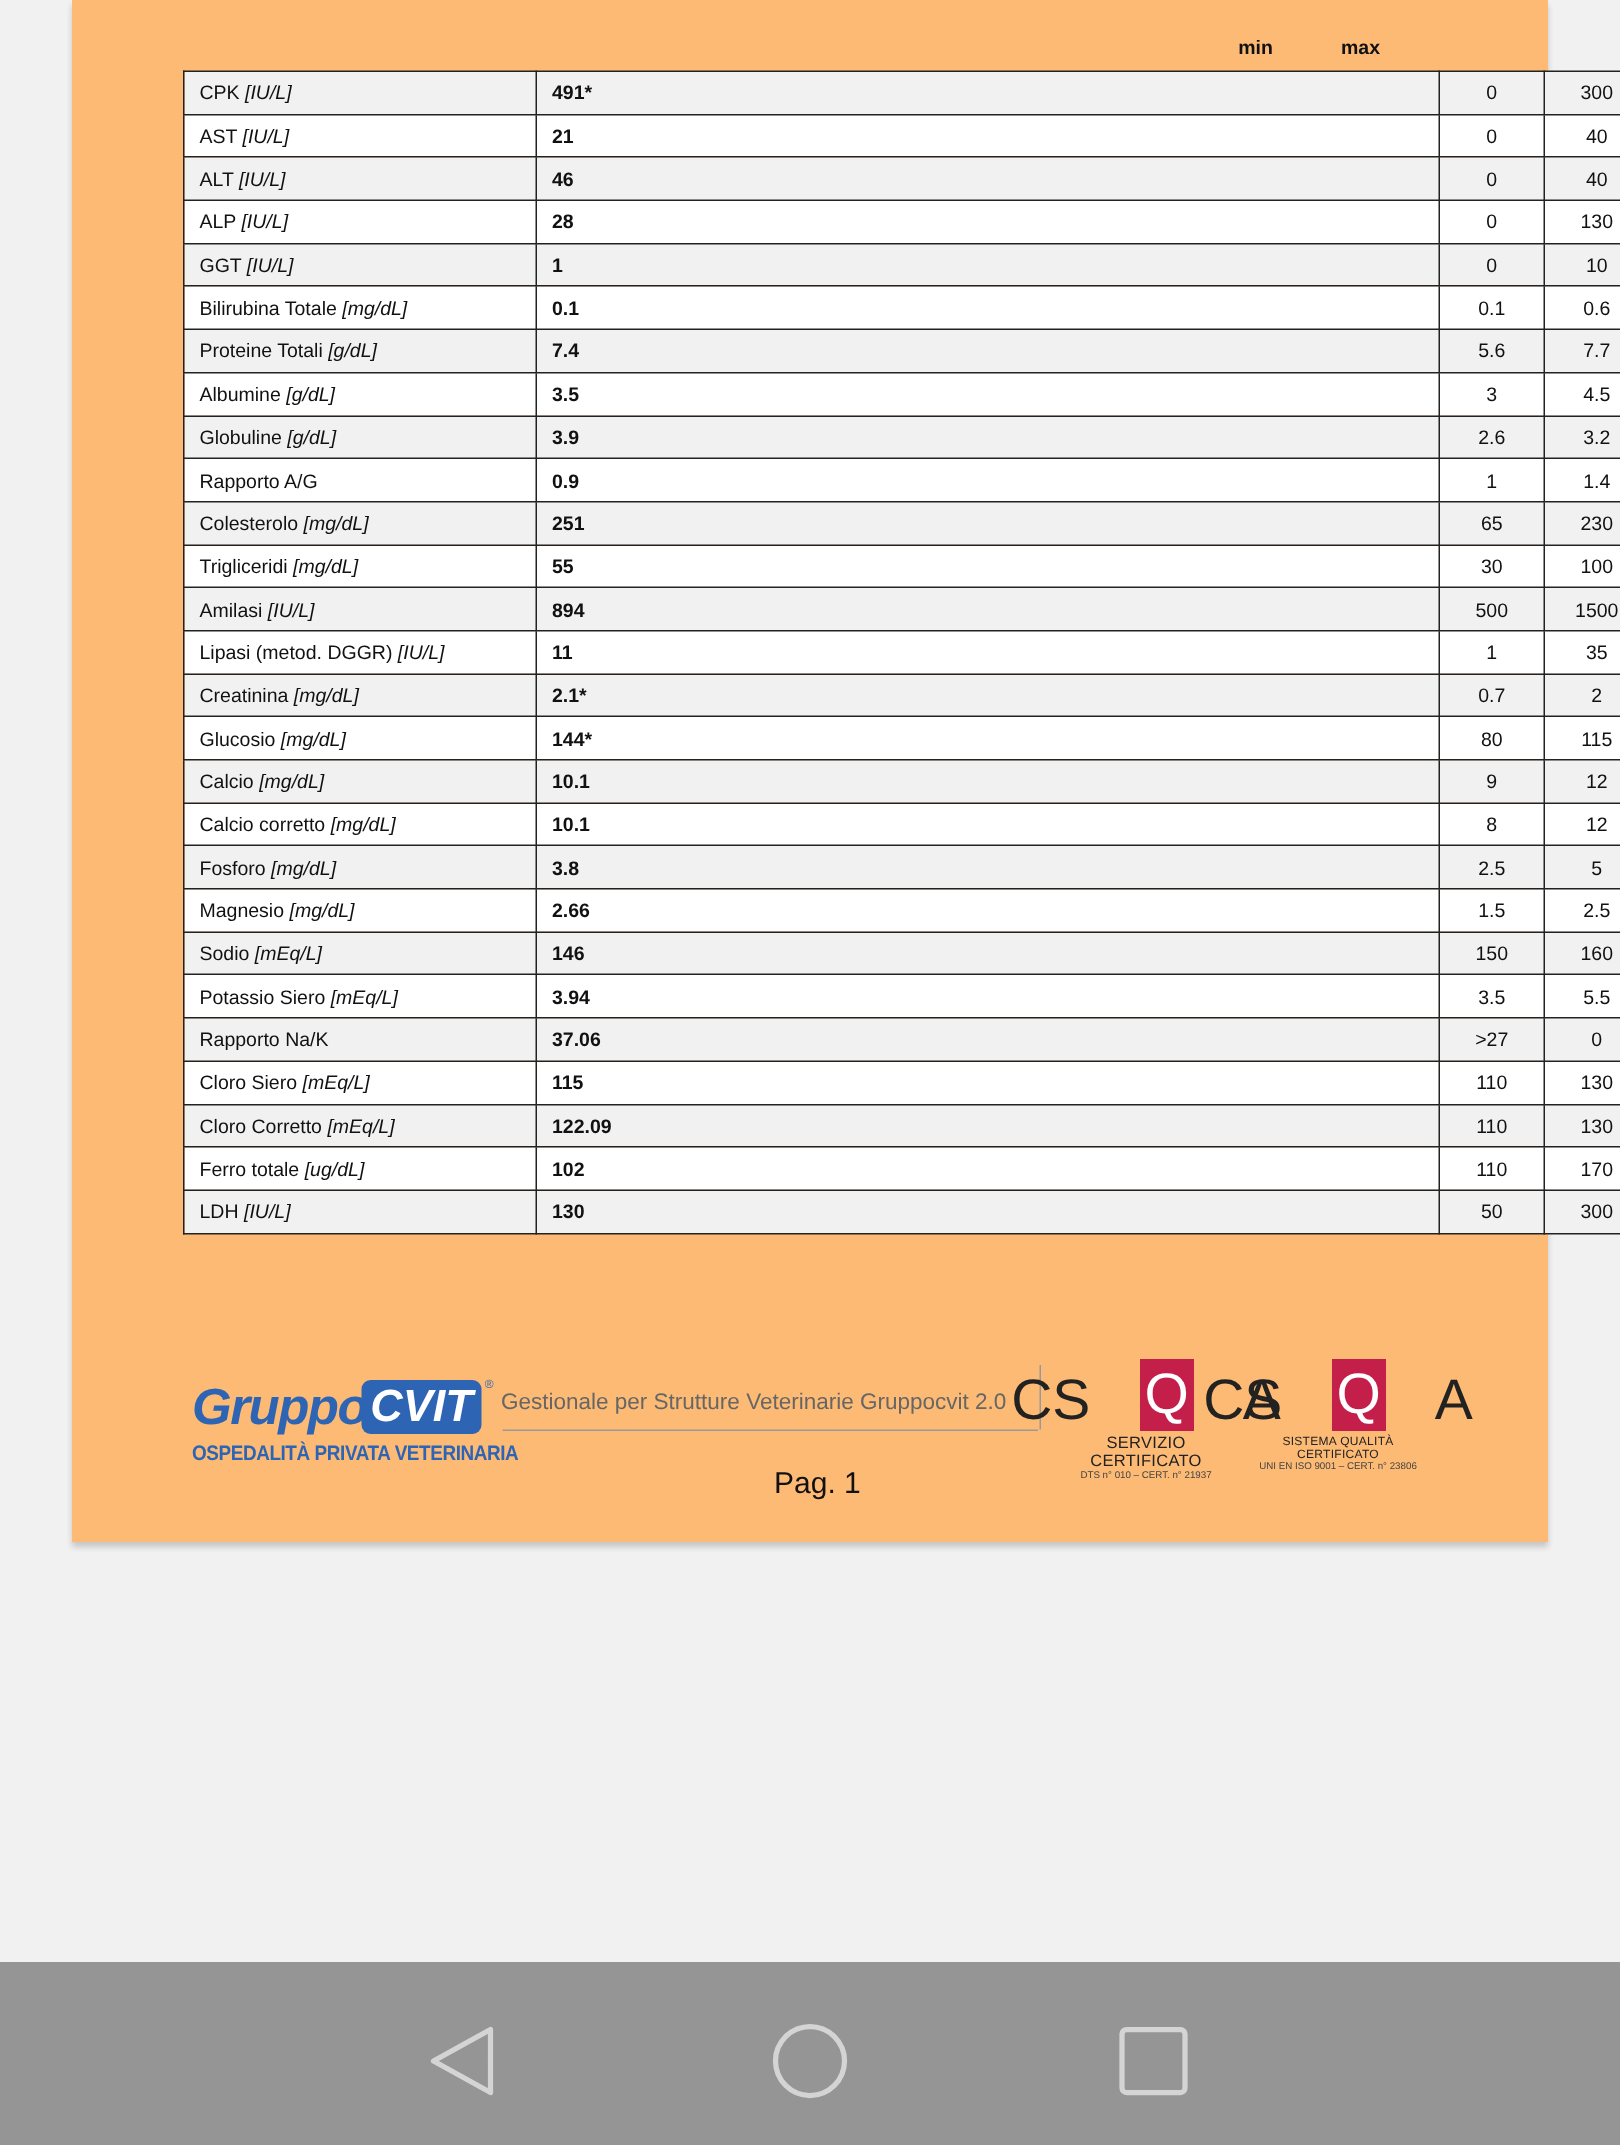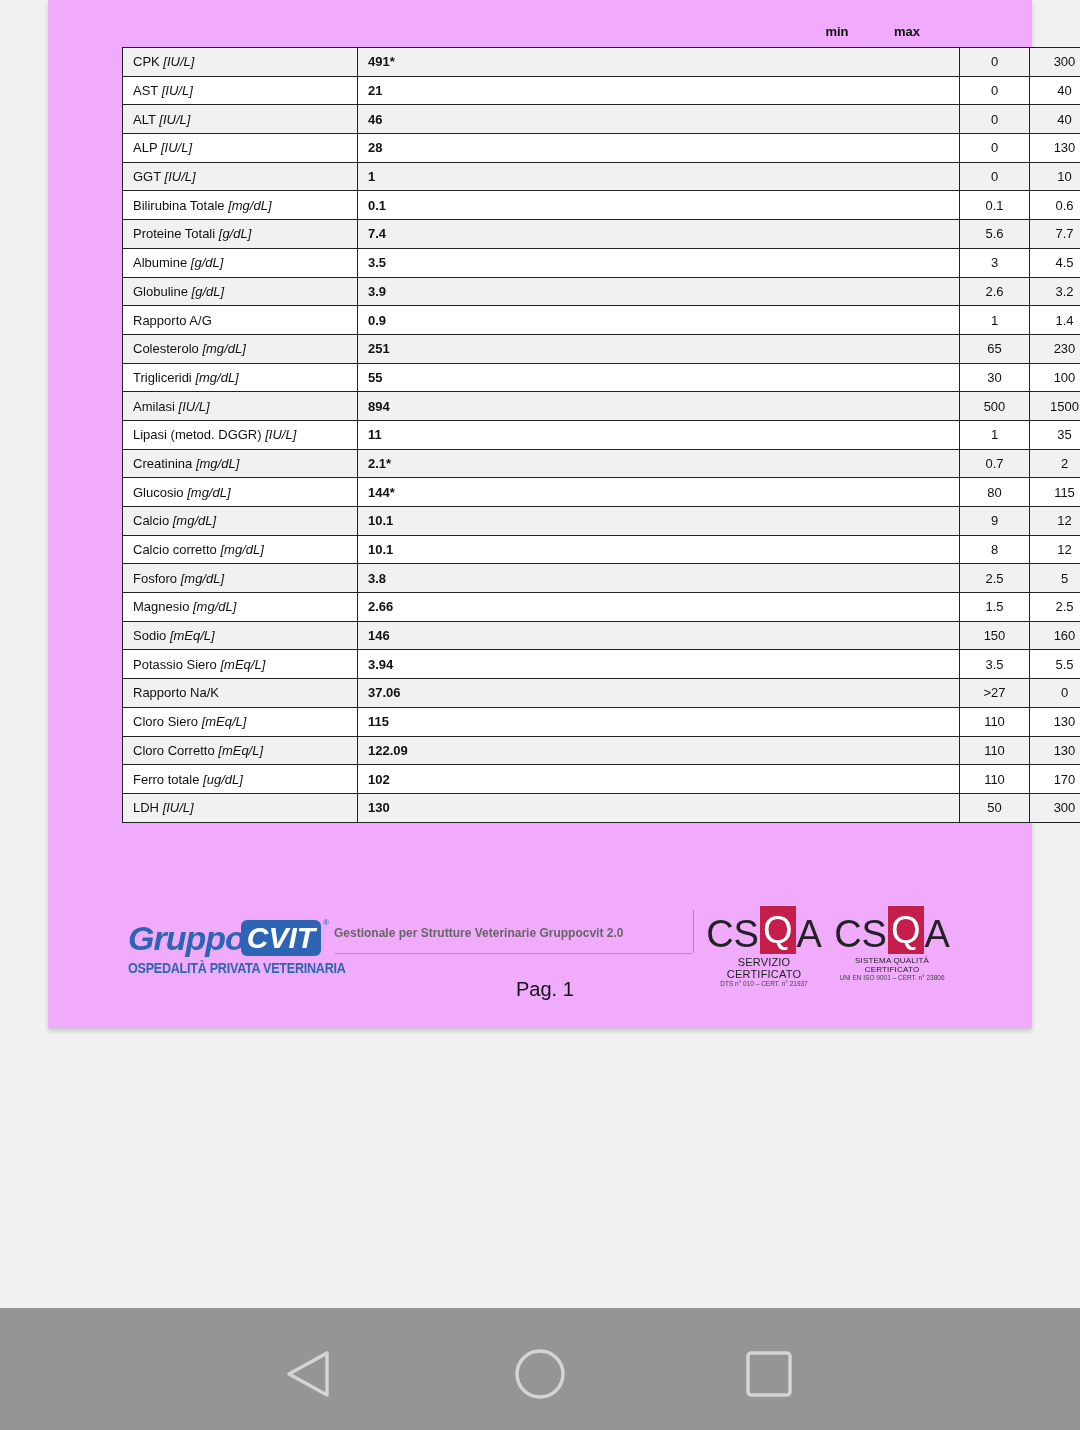--- a/index.html
+++ b/index.html
@@ -3,21 +3,21 @@
   <meta charset="utf-8">
   <style>
     html, body { margin: 0; padding: 0; }
     body {
       width: 1080px; height: 1430px; position: relative; overflow: hidden;
       background: #f1f1f1;
       font-family: "Liberation Sans", sans-serif;
     }
     .page {
       position: absolute; left: 48px; top: 0; width: 984px; height: 1028px;
-      background: #f0abfc;
+      background: #fdba74;
       box-shadow: 0 3px 4px rgba(0,0,0,0.18);
     }
     .col-head {
       position: absolute; top: 24px; font-size: 13px; font-weight: bold; color: #111;
       width: 70px; text-align: center;
     }
     table.results {
       position: absolute; left: 74px; top: 47px;
       border-collapse: collapse; width: 978px;
     }
@@ -41,28 +41,28 @@
     .logo-cvit {
       background: #2d65b4; color: #fff; font-size: 30px; font-weight: bold; font-style: italic;
       border-radius: 6px; padding: 0 6px; margin-left: -4px; line-height: 36px;
     }
     .logo-reg { font-size: 8px; color: #2d65b4; align-self: flex-start; margin-left: 2px; }
     .logo-sub {
       font-size: 14px; font-weight: bold; color: #2d65b4; letter-spacing: -0.3px; margin-top: 2px;
       transform: scaleX(0.9); transform-origin: left;
     }
     .gestionale {
-      position: absolute; left: 286px; top: 926px; font-size: 12px; color: #666; font-weight: bold;
+      position: absolute; left: 286px; top: 926px; font-size: 15px; color: #666;
     }
     .gest-line { position: absolute; left: 287px; top: 953px; width: 357px; height: 1px; background: #999; }
     .vert-line { position: absolute; left: 645px; top: 910px; width: 1px; height: 43px; background: #999; }
     .page-num { position: absolute; left: 468px; top: 978px; font-size: 20px; color: #111; }
 
     .csqa { position: absolute; top: 906px; text-align: center; }
-    .csqa-logo { display: flex; align-items: flex-end; justify-content: center; height: 48px; }
+    .csqa-logo { display: flex; align-items: flex-end; justify-content: center; height: 48px; gap: 32px; }
     .csqa-letters { font-size: 38px; color: #222; line-height: 40px; letter-spacing: 0px; }
     .csqa-q {
       display: inline-block; background: #c41e4a; color: #fff; font-size: 38px; line-height: 48px;
       padding: 0 3px; margin: 0 1px;
     }
     .csqa-l1 { font-size: 11px; color: #222; margin-top: 2px; letter-spacing: 0.2px; }
     .csqa-l2 { font-size: 6.5px; color: #444; }
 
     .navbar {
       position: absolute; left: 0; top: 1308px; width: 1080px; height: 122px; background: #959595;

